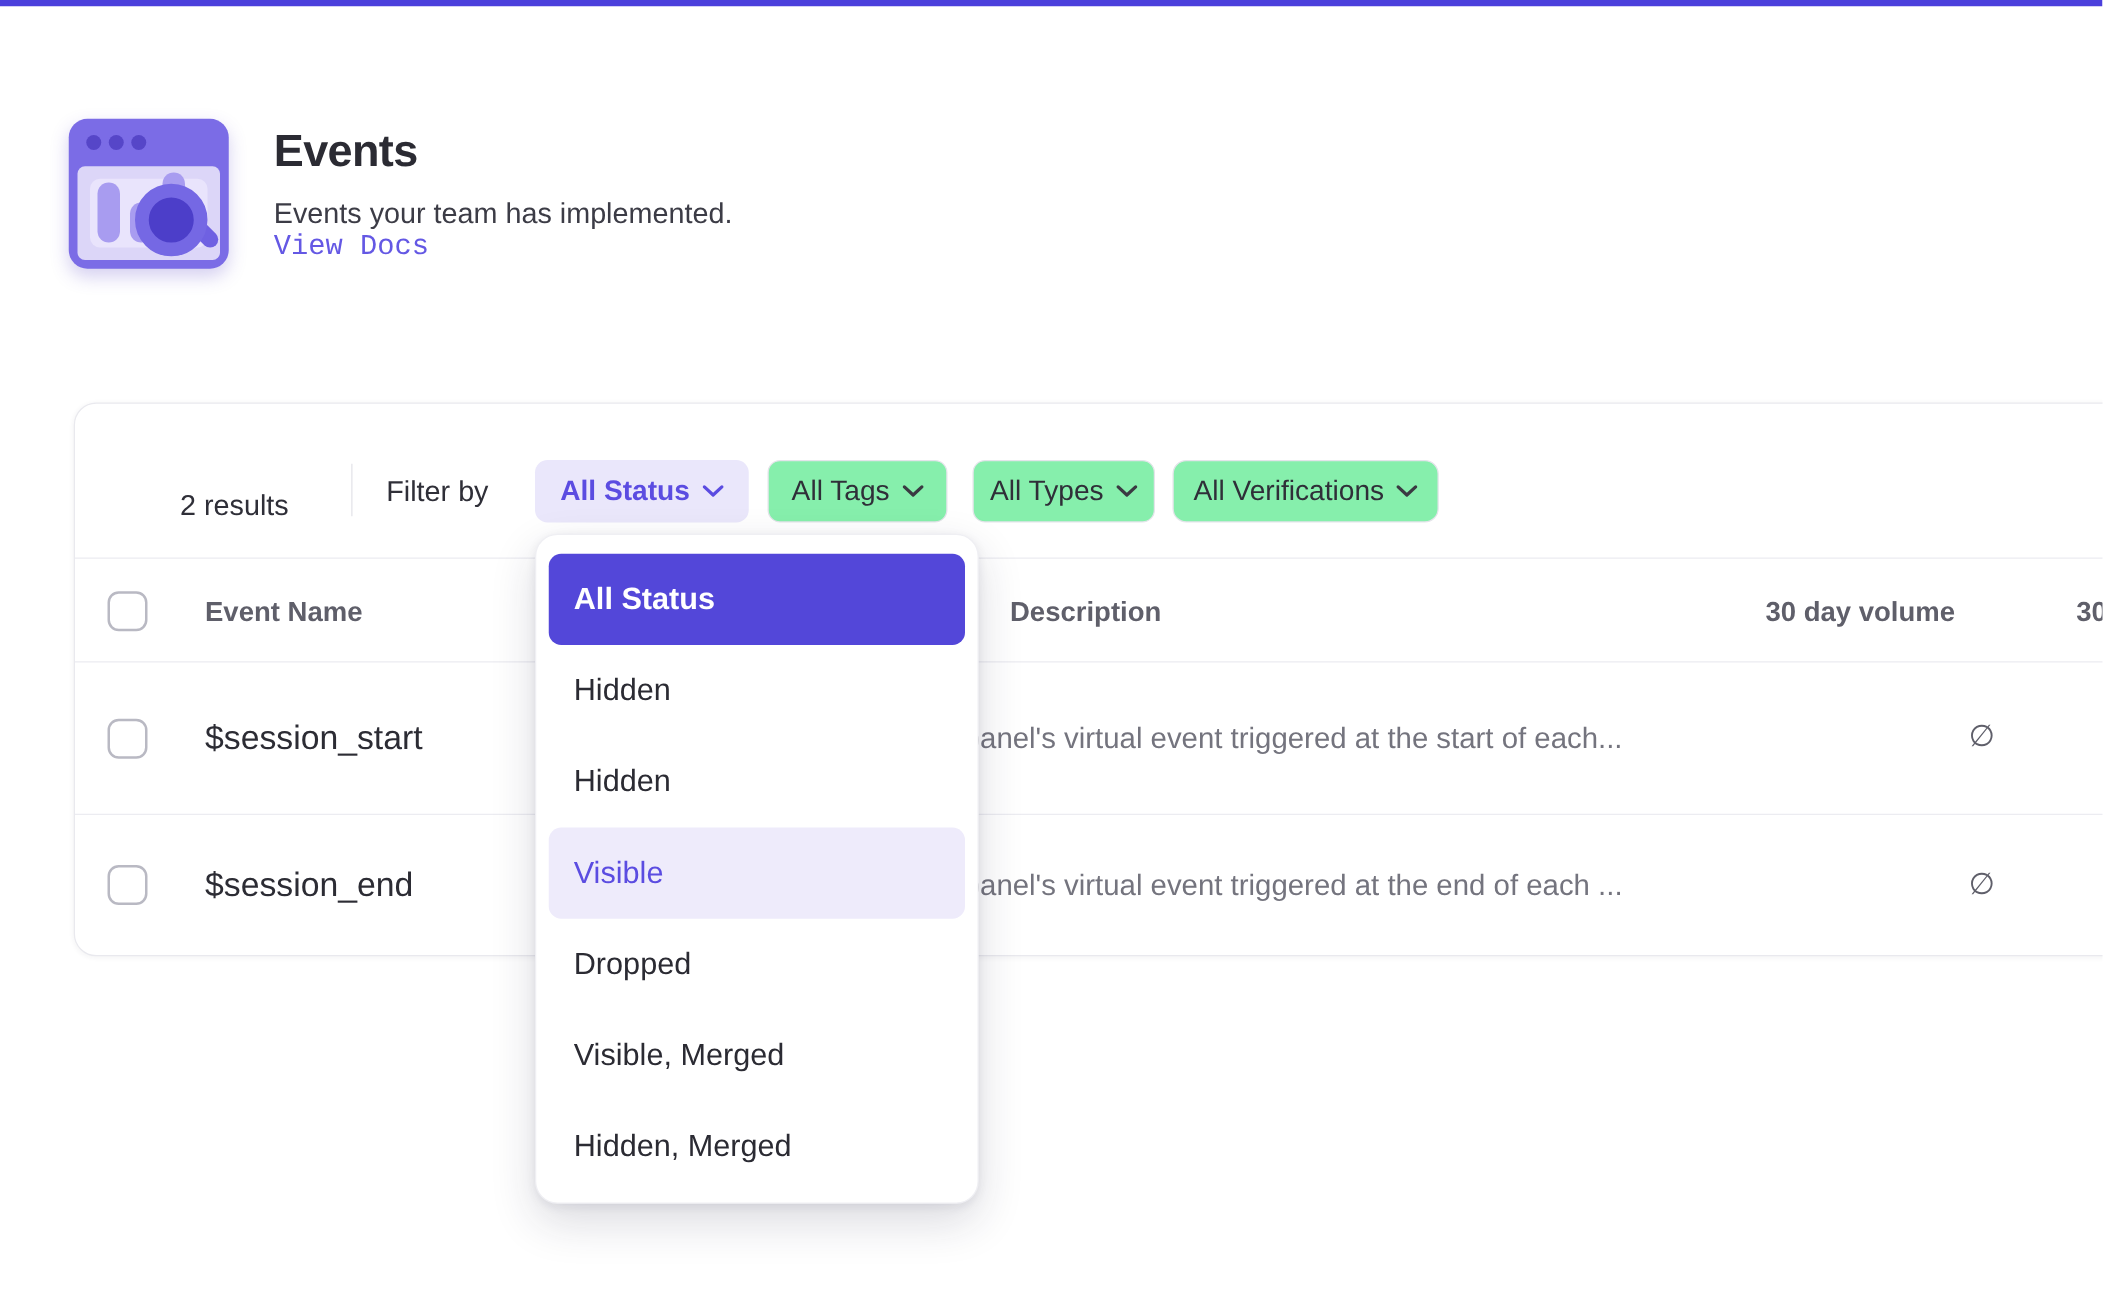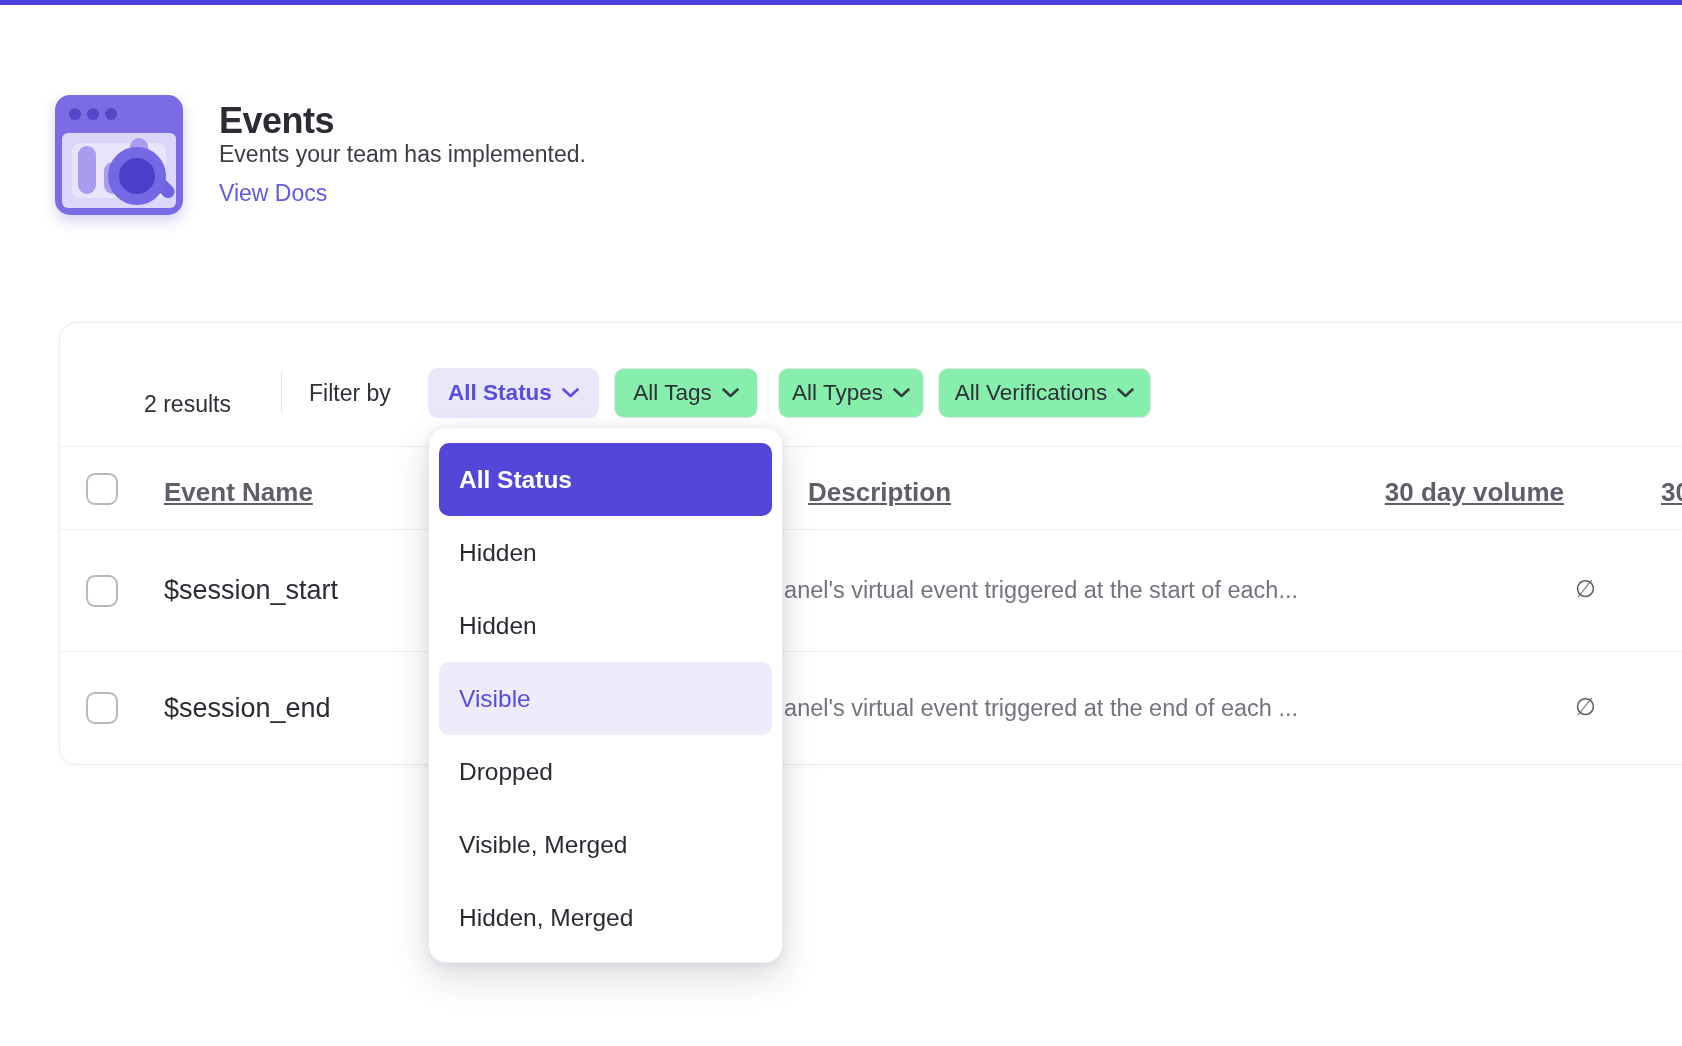--- a/index.html
+++ b/index.html
@@ -28,22 +28,22 @@
   .app-icon .bar{position:absolute;bottom:14px;width:18px;border-radius:9px;background:#a89cf0;}
   .app-icon .bar.b1{left:16px;height:48px;}
   .app-icon .bar.b2{left:42px;height:32px;}
   .app-icon .bar.b3{left:68px;height:56px;}
   .mag{position:absolute;right:10px;top:14px;width:58px;height:58px;border-radius:50%;
        border:11px solid #7568e4;background:#4c3ec9;box-sizing:border-box;}
   .mag-handle{position:absolute;right:6px;bottom:8px;width:13px;height:26px;border-radius:7px;
        background:#6f61e2;transform:rotate(-45deg);}
   .page-header-text{margin-left:36px;padding-top:6px;}
   .page-title{font-size:36px;font-weight:700;color:#2b2b33;letter-spacing:-0.5px;line-height:1.1;}
-  .page-subtitle{font-size:23px;color:#3c3c46;}
-  .docs-link{font-size:23px;color:#6458e4;margin-top:12px;cursor:pointer;}
+  .page-subtitle{font-size:23px;color:#3c3c46;margin-top:16px;}
+  .docs-link{font-size:23px;color:#6458e4;cursor:pointer;font-family:Liberation Mono, monospace;}
 
   
   .card{
     position:absolute;left:59px;top:322px;width:1653px;height:443px;
     background:#fff;border:1px solid #e9e9ee;border-radius:18px;
     box-shadow:0 1px 4px rgba(30,30,50,.05);
     box-sizing:border-box;
   }
   .hline{position:absolute;left:0;right:0;height:1px;background:#ececf1;}
   .filter-row-divider{top:123px;}
@@ -58,31 +58,31 @@
     position:absolute;top:45px;height:50px;border-radius:10px;box-sizing:border-box;
     background:#86efac;border:1px solid #e4e4ea;
     display:flex;align-items:center;justify-content:center;gap:10px;
     font-size:22.5px;font-weight:500;color:#2f2f38;cursor:pointer;
   }
   .pill.active{background:#eae7fb;border:none;color:#5b4ce1;font-weight:600;}
   .pill svg{display:block;}
   .p-status{left:368px;width:171px;}
   .p-tags{left:554px;width:144px;}
   .p-types{left:718px;width:146px;}
-  .p-verif{left:878px;width:213px;}
+  .p-verif{left:878px;width:213px;border-radius:11px;}
 
   
   .checkbox{
     position:absolute;left:26px;width:32px;height:32px;border-radius:9px;
     border:2px solid #b9b9c3;background:#fff;box-sizing:border-box;cursor:pointer;
   }
   .cb-head{top:150px;}
   .cb-r1{top:252px;}
   .cb-r2{top:369px;}
-  .th{font-size:26px;font-weight:600;color:#5f5f6a;position:absolute;text-decoration:underline;}
+  .th{font-size:22px;font-weight:600;color:#5f5f6a;position:absolute;}
   .th-name{left:104px;top:154px;}
   .th-desc{left:748px;top:154px;text-align:right;}
   .th-vol{left:1204px;top:154px;width:300px;text-align:right;}
   .th-cut{left:1601px;top:154px;width:120px;white-space:nowrap;overflow:hidden;}
   .td-name{position:absolute;left:104px;font-size:27px;font-weight:500;color:#2c2c34;}
   .td-desc{position:absolute;left:711px;font-size:23.5px;color:#74747e;white-space:nowrap;}
   .td-vol{position:absolute;left:1236px;width:300px;text-align:right;font-size:24px;color:#5f5f6a;}
   .r1 .td-name{top:252px;} .r1 .td-desc{top:254px;} .r1 .td-vol{top:252px;}
   .r2 .td-name{top:370px;} .r2 .td-desc{top:372px;} .r2 .td-vol{top:370px;}
 

